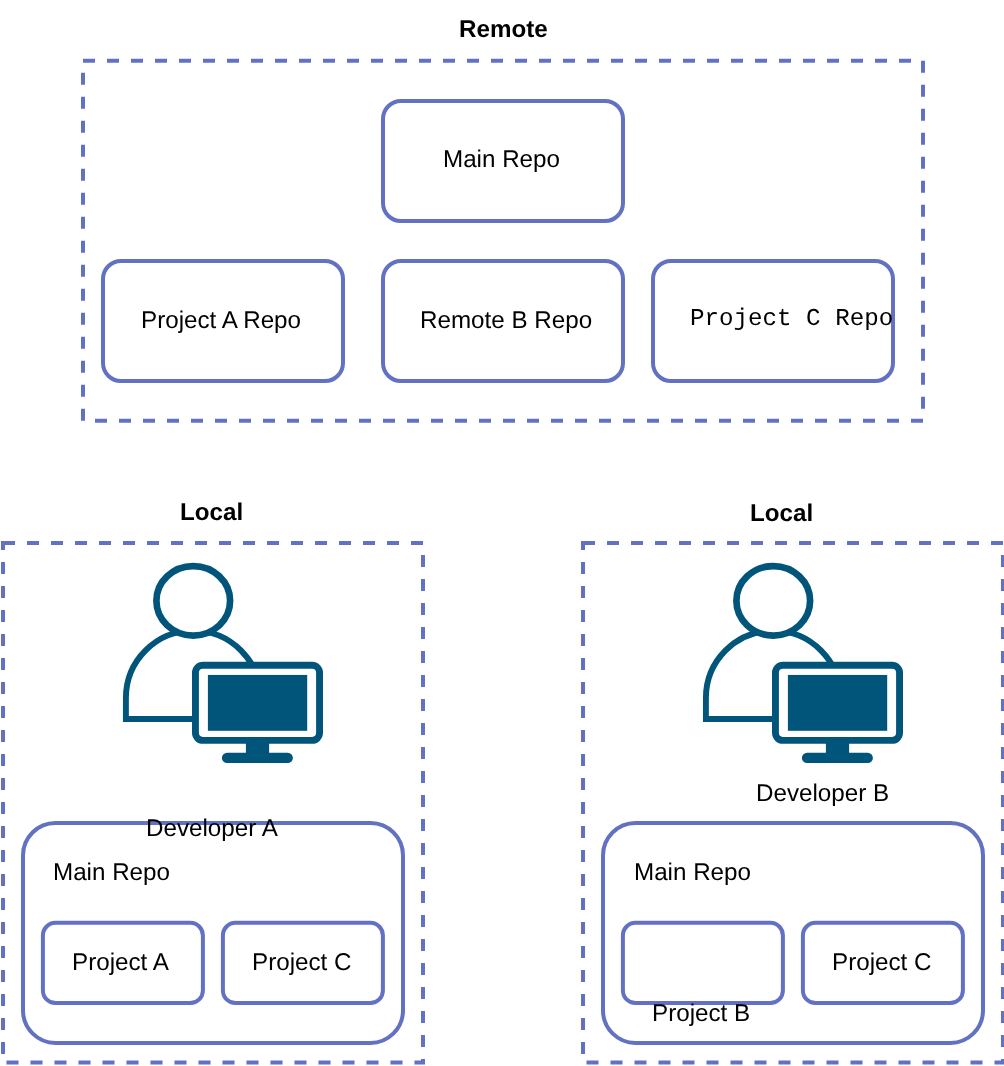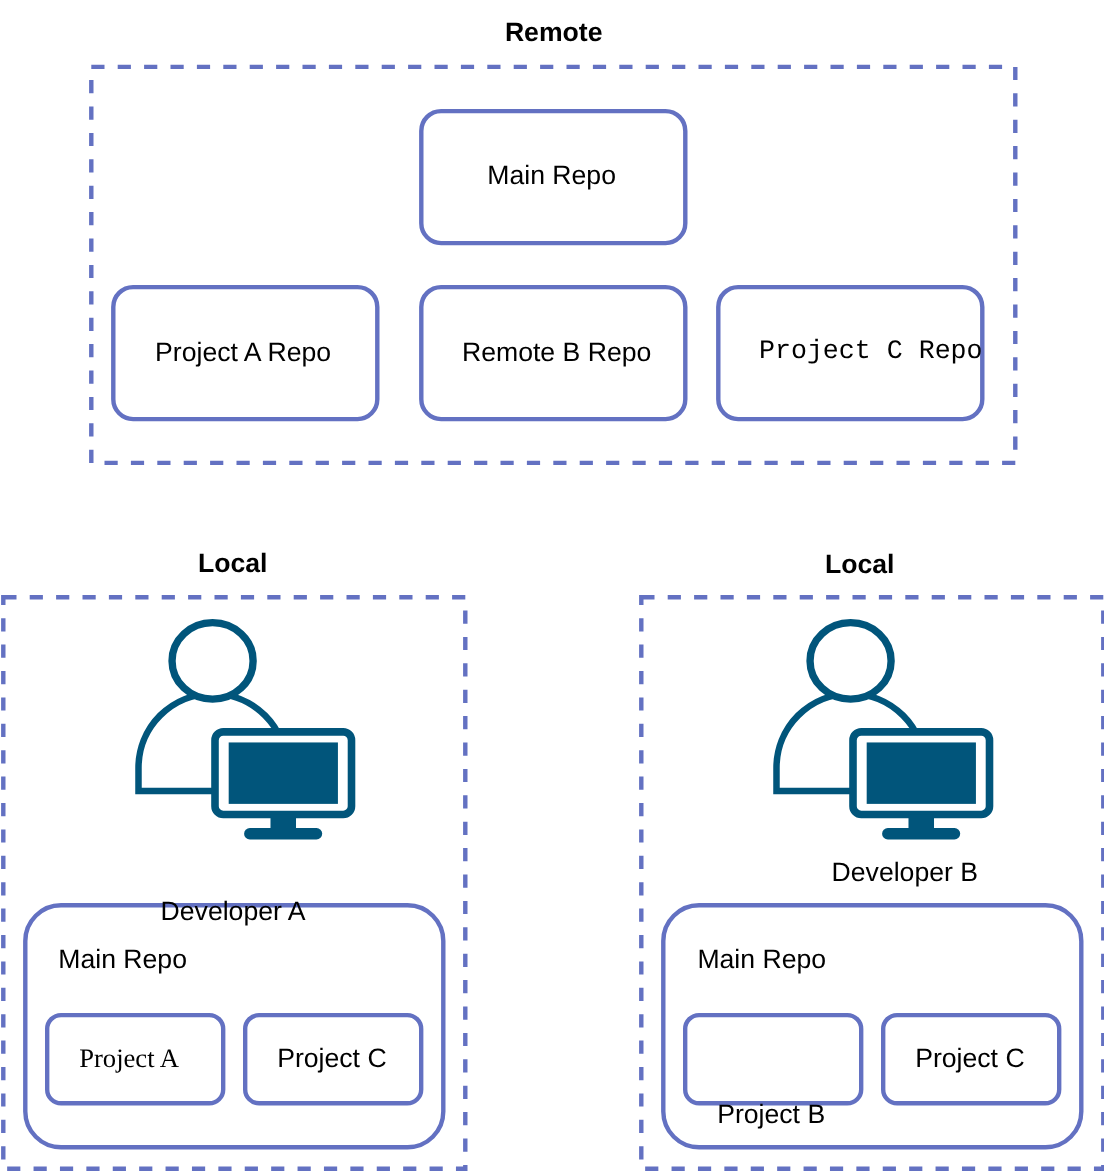--- a/index.html
+++ b/index.html
@@ -89,21 +89,21 @@
 
   <div class="lbl lbl-bold" style="left:459px;top:18.3px;">Remote</div>
   <div class="lbl" style="left:443px;top:147.9px;">Main Repo</div>
   <div class="lbl" style="left:141px;top:308.9px;">Project A Repo</div>
   <div class="lbl" style="left:420px;top:308.9px;">Remote B Repo</div>
   <div class="lbl" style="left:689.5px;top:308px;font-family:Liberation Mono, monospace;">Project C Repo</div>
 
   <div class="lbl lbl-bold" style="left:180px;top:501px;">Local</div>
   <div class="lbl" style="left:145.5px;top:817px;">Developer A</div>
   <div class="lbl" style="left:53px;top:861px;">Main Repo</div>
-  <div class="lbl" style="left:72.3px;top:950.9px;font-family:Liberation Serif, serif;">Project A</div>
+  <div class="lbl" style="left:72.3px;top:950.9px;">Project A</div>
   <div class="lbl" style="left:252.3px;top:950.9px;">Project C</div>
 
   <div class="lbl lbl-bold" style="left:750px;top:501.5px;">Local</div>
   <div class="lbl" style="left:756px;top:781.8px;">Developer B</div>
   <div class="lbl" style="left:633.8px;top:861.3px;">Main Repo</div>
   <div class="lbl" style="left:652.3px;top:1002px;">Project B</div>
   <div class="lbl" style="left:832.3px;top:950.9px;">Project C</div>
 </div>
 
 </body></html>

